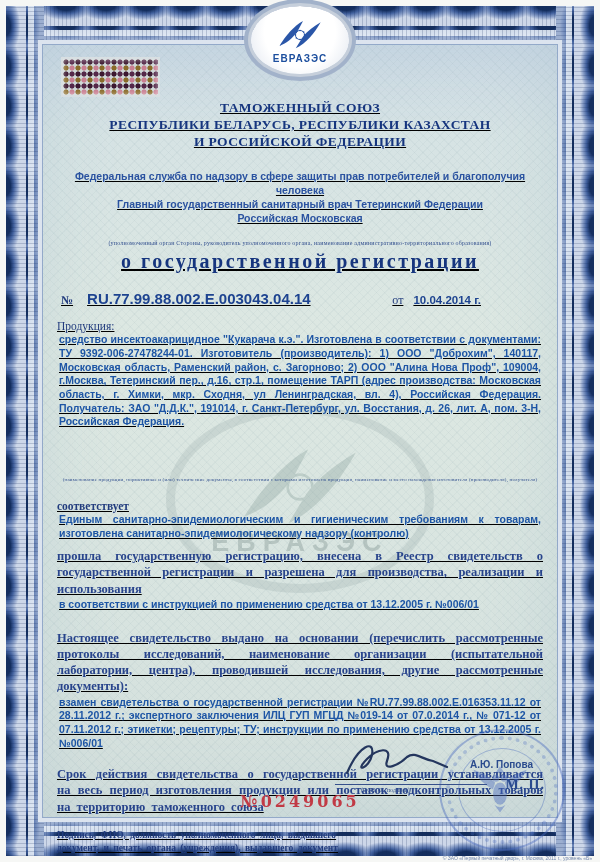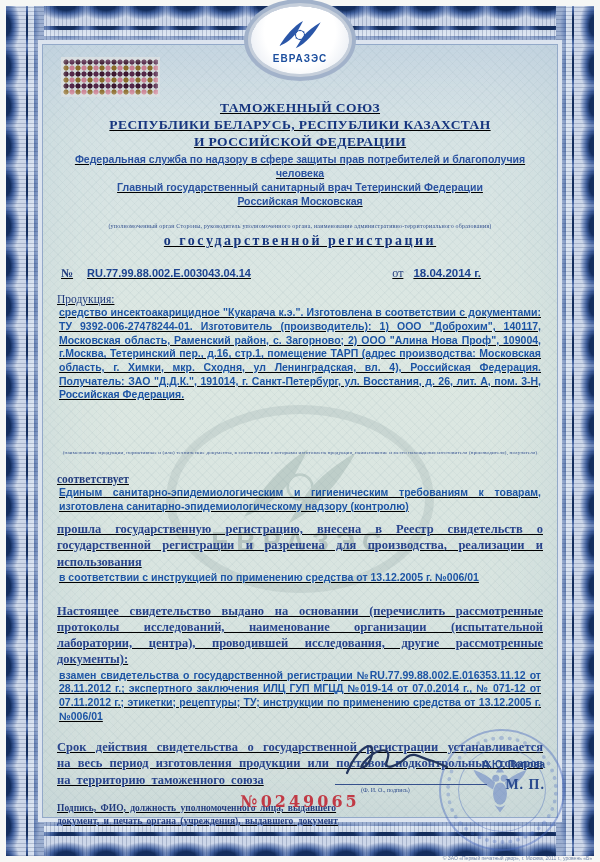--- a/index.html
+++ b/index.html
@@ -62,46 +62,46 @@
     width:250px;height:170px;border-radius:50%;
     border:9px solid rgba(155,172,172,.28);
     display:flex;flex-direction:column;align-items:center;justify-content:center;}
   .watermark .logo-svg{width:170px;height:92px;opacity:.30;}
   .watermark .wm-text{font-family:"Liberation Sans",sans-serif;font-weight:bold;font-size:27px;
     letter-spacing:7px;color:rgba(140,158,156,.45);margin-top:-6px;}
 
   
   .union{stack:center;text-align:center;color:#16357e;font-weight:bold;font-size:13.5px;line-height:1.26;letter-spacing:.4px;}
   .authority{text-align:center;font-family:"Liberation Sans",sans-serif;font-weight:bold;
-    color:#2a52a0;font-size:10.5px;line-height:1.32;margin-top:3px;}
+    color:#2a52a0;font-size:10.5px;line-height:1.32;margin-top:20px;}
   .tiny-note{text-align:center;font-size:6px;color:#33508f;margin-top:15px;letter-spacing:.2px;white-space:nowrap;overflow:hidden;}
   .title{text-align:center;font-size:21px;font-weight:bold;color:#16357e;letter-spacing:4px;margin-top:11px;}
-  .subtitle{text-align:center;font-size:14px;font-weight:bold;color:#16357e;letter-spacing:2.5px;margin-top:4px;}
+  .subtitle{text-align:center;font-size:20px;font-weight:bold;color:#16357e;letter-spacing:2.5px;margin-top:4px;}
 
   
   .reg-row{display:flex;align-items:baseline;margin-top:17px;padding:0 4px;color:#223c7e;font-size:12px;}
   .reg-row .num-label{font-weight:bold;}
-  .reg-row .num-value{font-family:"Liberation Sans",sans-serif;font-weight:bold;color:#1d4390;margin-left:14px;font-size:11px;}
+  .reg-row .num-value{font-family:"Liberation Sans",sans-serif;font-weight:bold;color:#1d4390;margin-left:14px;font-size:15px;}
   .reg-row .date-label{margin-left:auto;margin-right:10px;}
   .reg-row .date-value{font-family:"Liberation Sans",sans-serif;font-weight:bold;color:#1d4390;font-size:11.5px;margin-right:58px;}
 
   
   .form-label{font-size:11.5px;color:#223c7e;margin-top:12px;}
   .filled{font-family:"Liberation Sans",sans-serif;font-weight:bold;color:#1d55a5;
     font-size:10.5px;line-height:1.3;text-align:justify;margin:1px 2px 0;}
   .note-long{font-size:5px;}
   .serif-par{font-weight:bold;color:#28448c;font-size:12.5px;line-height:1.3;
     text-align:justify;word-spacing:3px;margin-top:8px;}
 
   
   .sign-caption{font-size:9.5px;font-weight:bold;color:#223c7e;line-height:1.35;
     width:292px;word-spacing:2px;margin-top:14px;}
   .sig-group{position:absolute;right:4px;bottom:8px;width:218px;height:72px;z-index:3;}
   .sig-svg{position:absolute;left:6px;top:0;width:112px;height:46px;}
-  .signer-name{position:absolute;right:8px;top:22px;font-family:"Liberation Sans",sans-serif;
+  .signer-name{position:absolute;right:20px;top:22px;font-family:"Liberation Sans",sans-serif;
     font-weight:bold;font-size:10px;color:#2a4b8e;text-align:center;}
   .sig-line{position:absolute;left:0;top:47px;width:152px;border-bottom:1px solid #36508c;}
   .sig-note{position:absolute;left:26px;top:50px;font-size:6px;color:#33508f;}
   .seal-note{position:absolute;right:8px;bottom:16px;font-size:14px;color:#2a4b8e;font-weight:bold;letter-spacing:1px;}
 
   .seal{position:absolute;z-index:2;right:-8px;bottom:-34px;width:122px;height:118px;border-radius:50%;
     border:2px solid rgba(72,106,190,.55);opacity:.8;}
   .seal::before{content:"";position:absolute;inset:5px;border-radius:50%;border:4px dotted rgba(72,106,190,.38);}
   .seal::after{content:"";position:absolute;inset:17px;border-radius:50%;border:1.5px solid rgba(72,106,190,.5);}
   .seal .eagle{position:absolute;inset:22px;width:74px;height:70px;}
@@ -173,21 +173,21 @@
         <div>Российская Московская</div>
       </div>
       <div class="tiny-note">(уполномоченный орган Стороны, руководитель уполномоченного органа, наименование административно-территориального образования)</div>
 
       <div class="subtitle">о государственной регистрации</div>
 
       <div class="reg-row">
         <span class="num-label">№</span>
         <span class="num-value">RU.77.99.88.002.Е.003043.04.14</span>
         <span class="date-label">от</span>
-        <span class="date-value">18.04.2014 г.</span>
+        <span class="date-value">10.04.2014 г.</span>
       </div>
 
       <div class="form-label">Продукция:</div>
       <div class="filled">средство инсектоакарицидное "Кукарача к.э.". Изготовлена в соответствии с документами: ТУ 9392-006-27478244-01. Изготовитель (производитель): 1) ООО "Доброхим", 140117, Московская область, Раменский район, с. Загорново; 2) ООО "Алина Нова Проф", 109004, г.Москва, Тетеринский пер., д.16, стр.1, помещение ТАРП (адрес производства: Московская область, г. Химки, мкр. Сходня, ул Ленинградская, вл. 4), Российская Федерация. Получатель: ЗАО "Д.Д.К.", 191014, г. Санкт-Петербург, ул. Восстания, д. 26, лит. А, пом. 3-Н, Российская Федерация.</div>
 
       <div class="tiny-note note-long" style="margin-top:48px;">(наименование продукции, нормативные и (или) технические документы, в соответствии с которыми изготовлена продукция, наименование и место нахождения изготовителя (производителя), получателя)</div>
 
       <div class="form-label" style="margin-top:18px;font-weight:bold;">соответствует</div>
       <div class="filled">Единым санитарно-эпидемиологическим и гигиеническим требованиям к товарам, изготовлена санитарно-эпидемиологическому надзору (контролю)</div>
 

